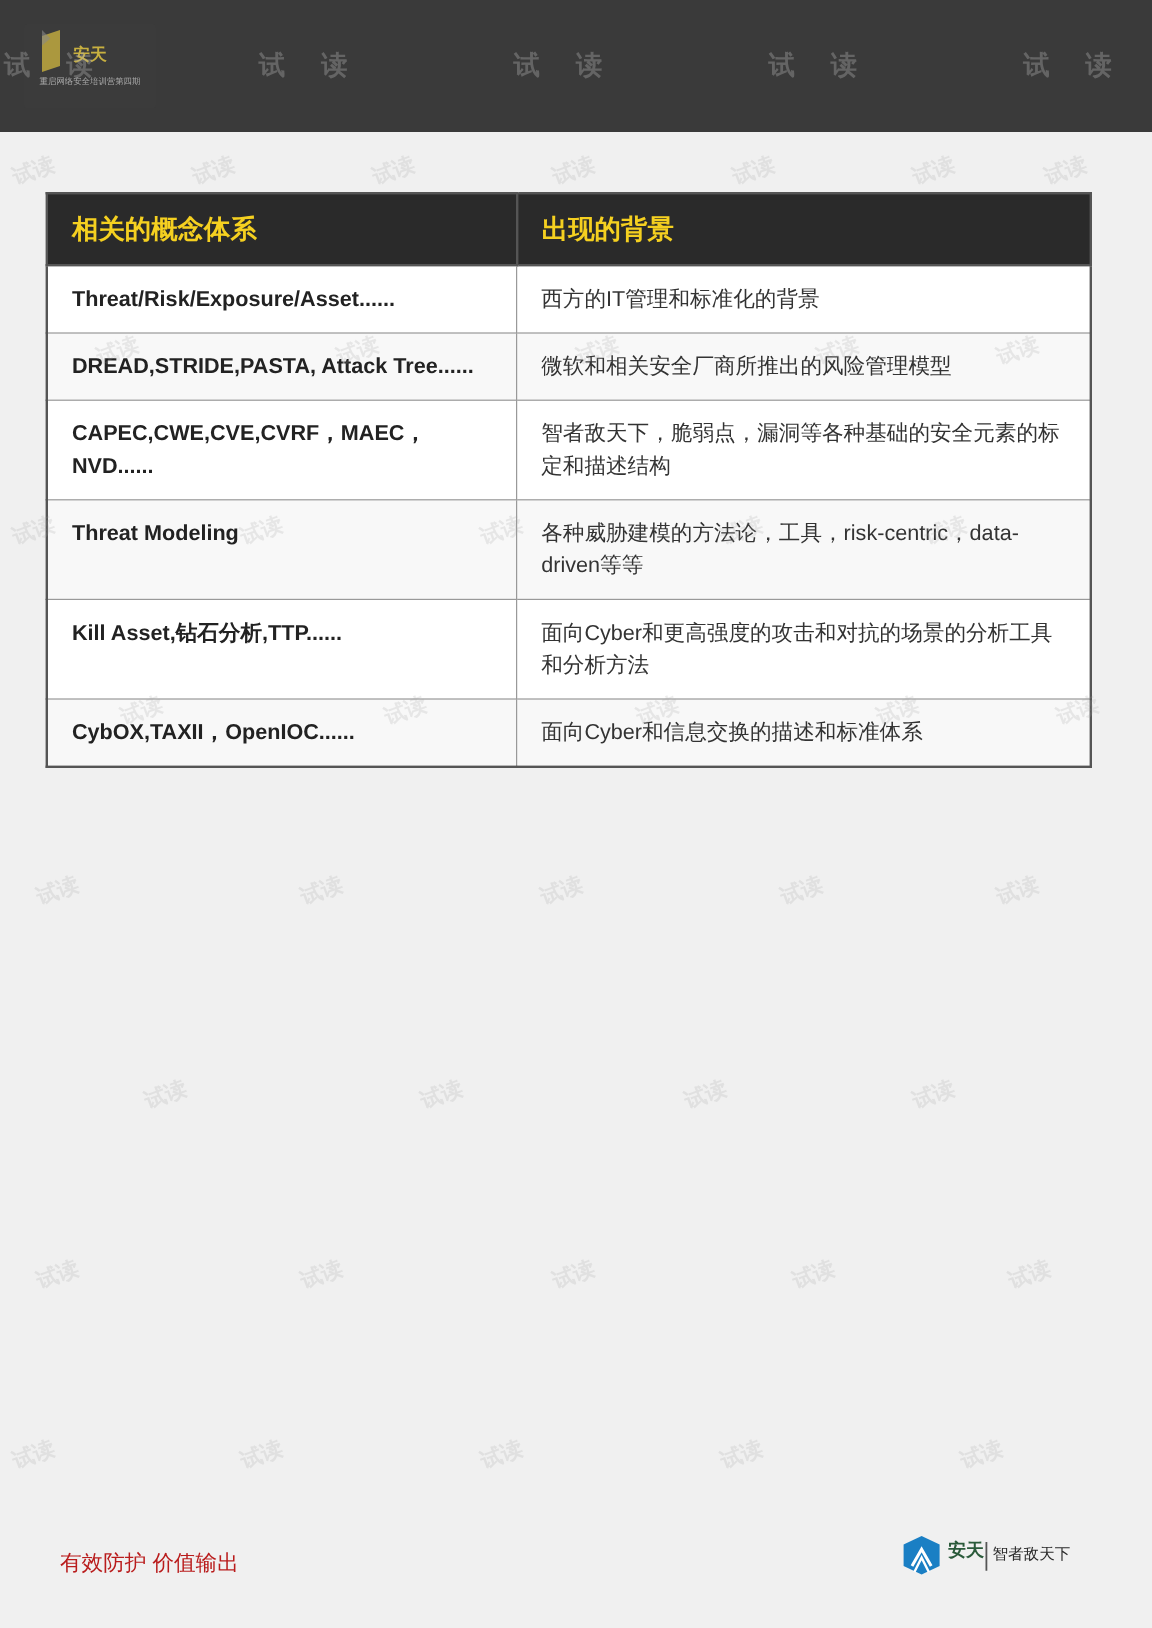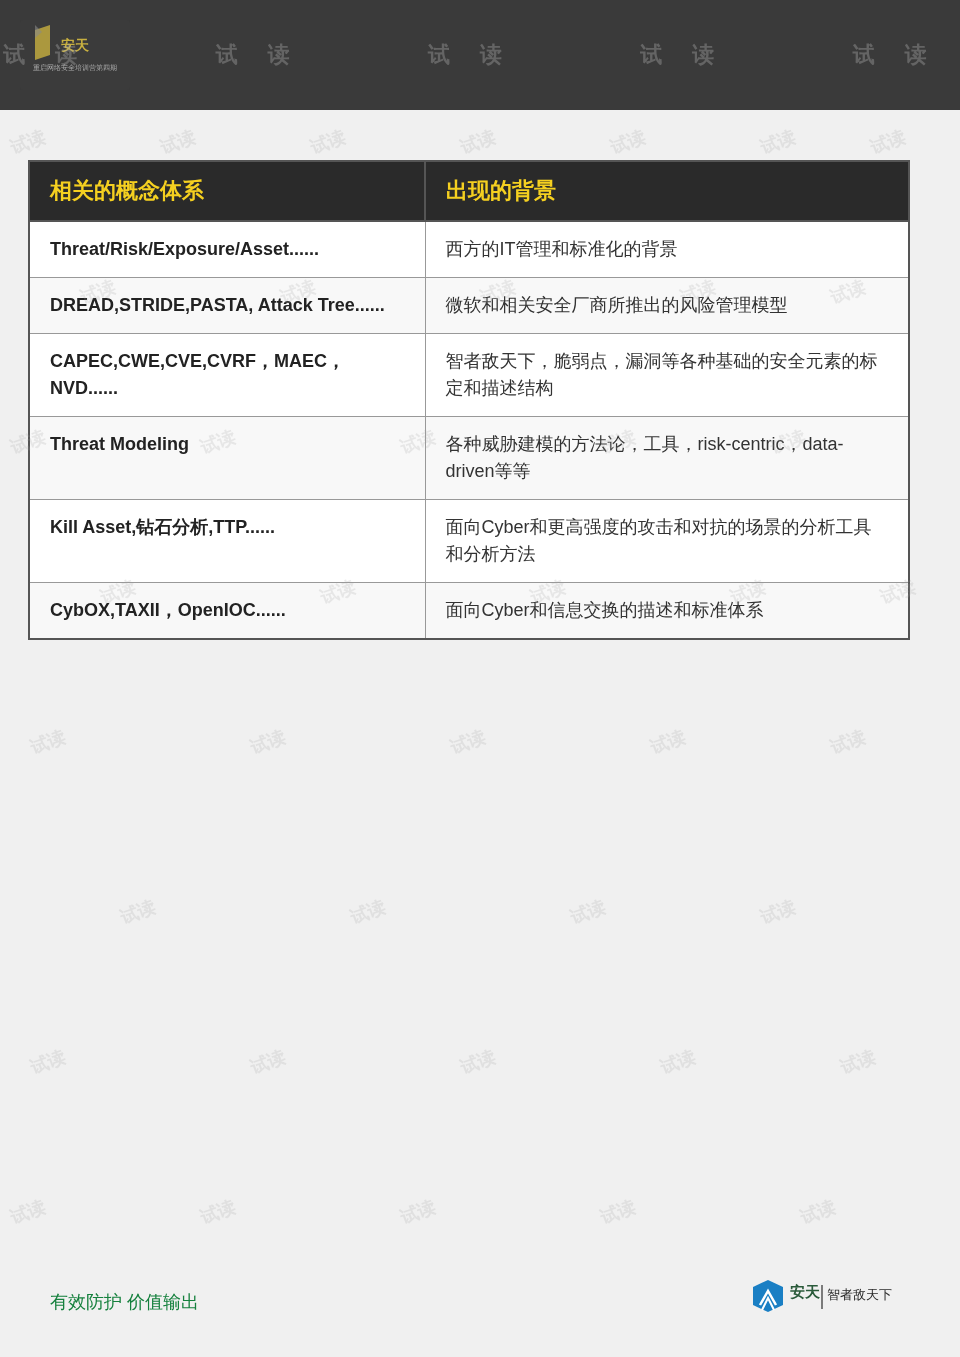--- a/index.html
+++ b/index.html
@@ -51,21 +51,21 @@
       width: 110px;
       height: 70px;
       display: flex;
       flex-direction: column;
       align-items: center;
       justify-content: center;
     }
 
     
     .main {
-      padding: 40px 50px 30px 28px;
+      padding: 40px 50px 30px 38px;
       position: relative;
     }
 
     
     .content-table {
       width: 100%;
       border-collapse: collapse;
       border: 2px solid #555;
       margin-top: 10px;
     }
@@ -114,21 +114,21 @@
       bottom: 30px;
       left: 50px;
       right: 50px;
       display: flex;
       justify-content: space-between;
       align-items: center;
     }
 
     .footer-text {
       font-size: 18px;
-      color: #15803d;
+      color: #b91c1c;
       font-weight: 500;
     }
 
     .footer-logo {
       display: flex;
       align-items: center;
     }
 
     
     .antiy-logo-svg {

